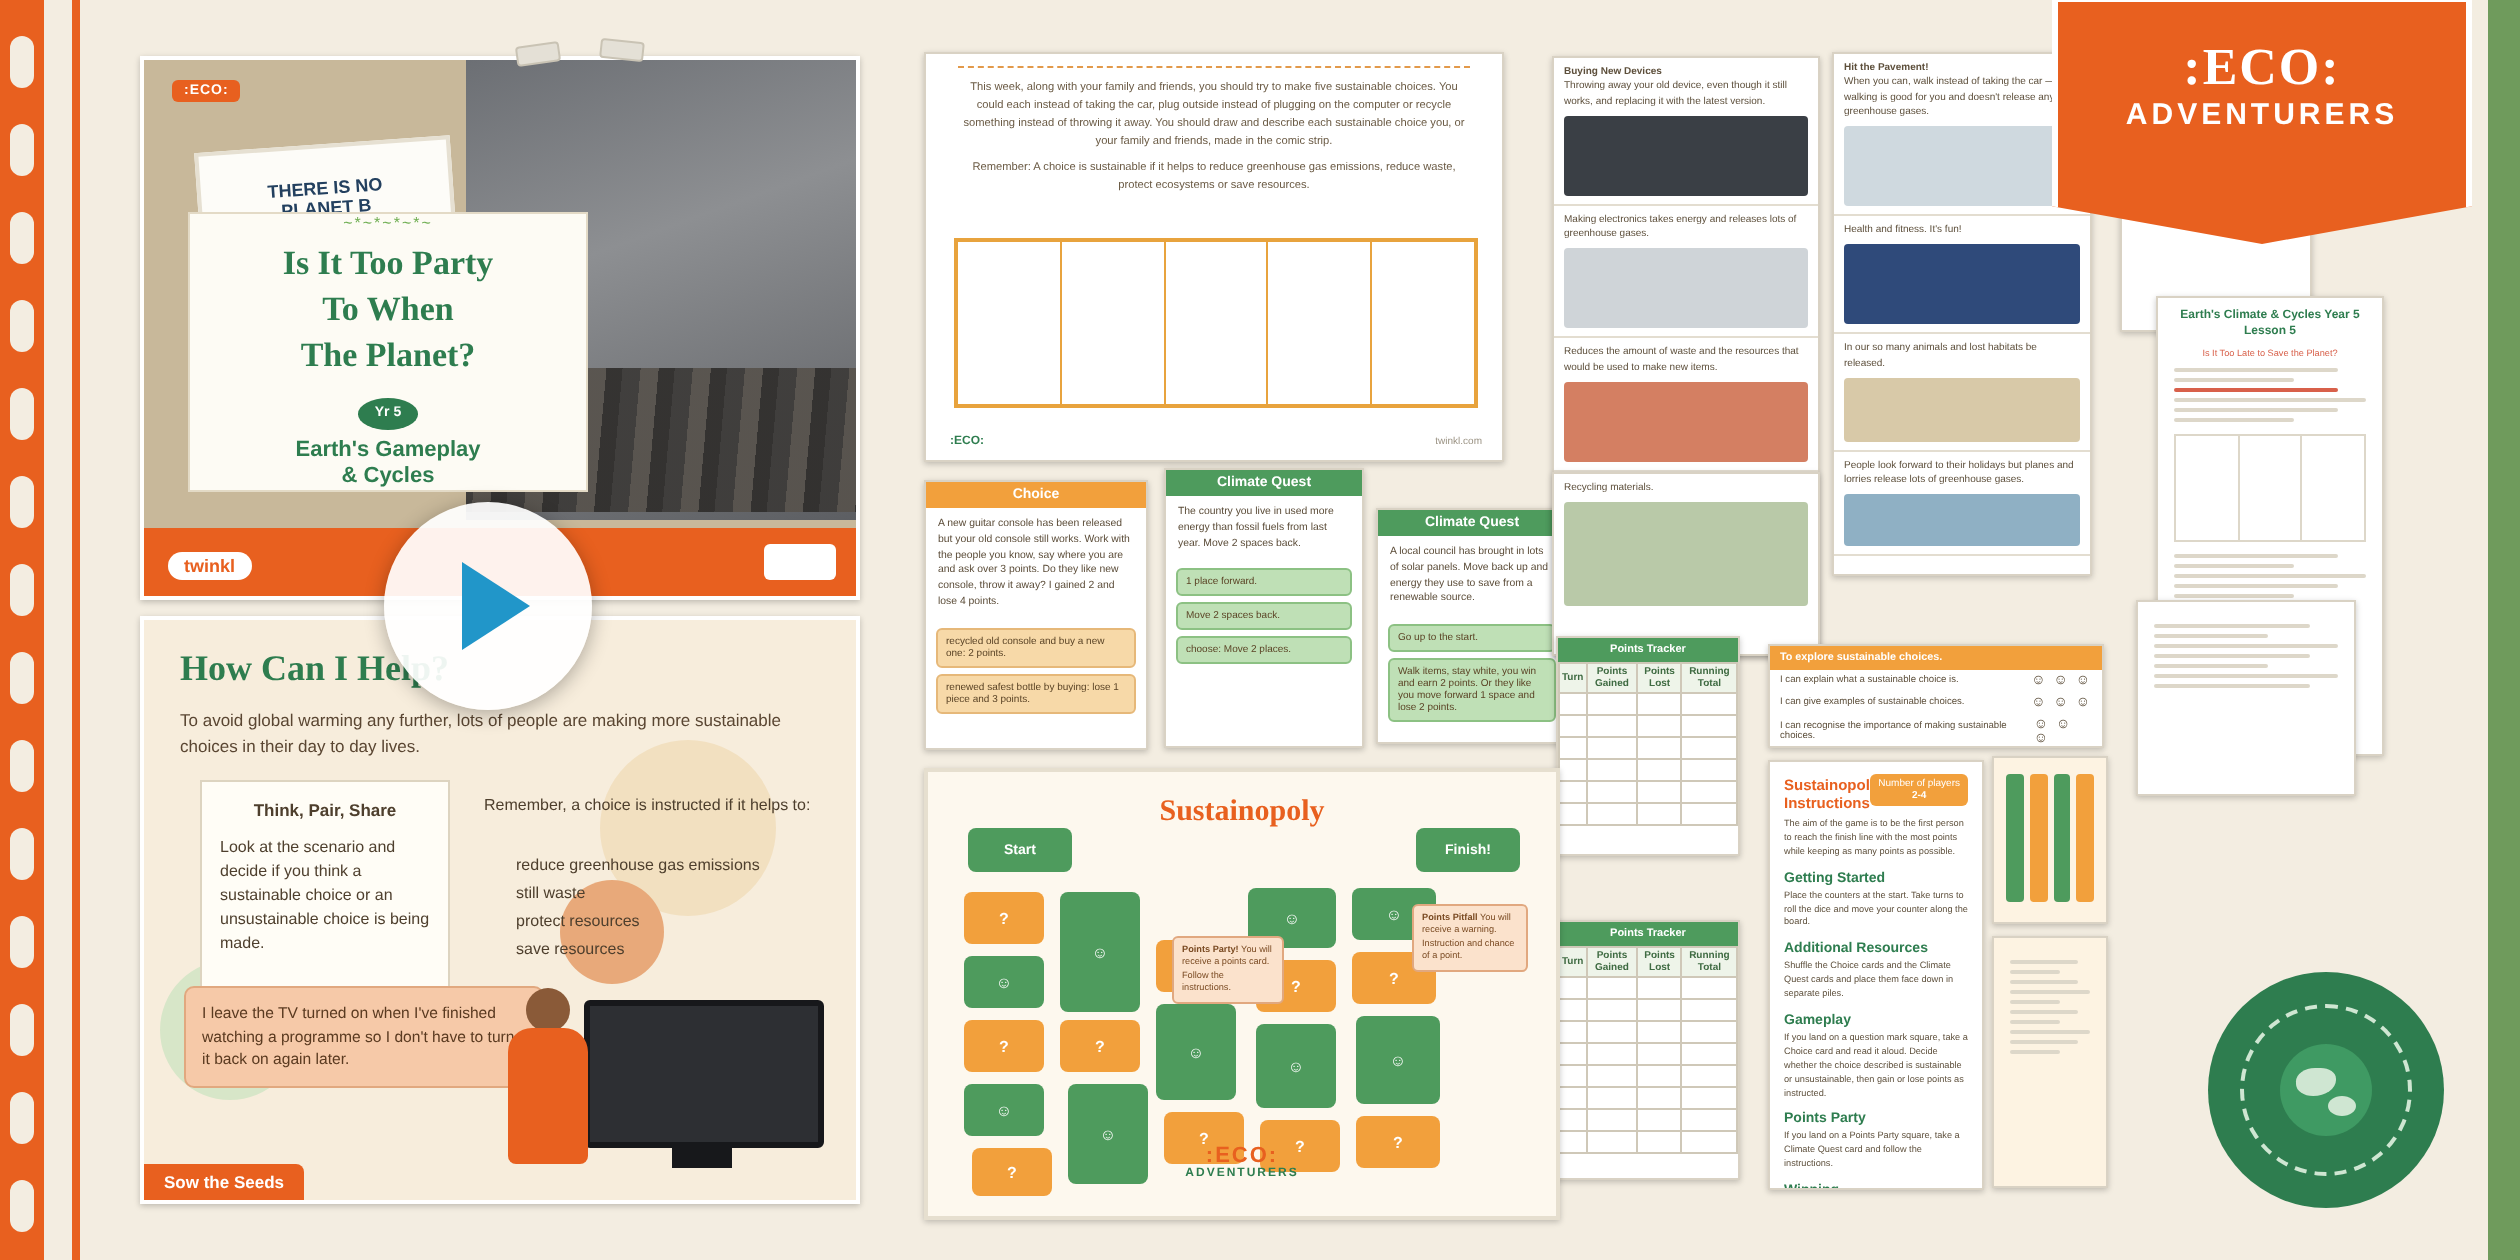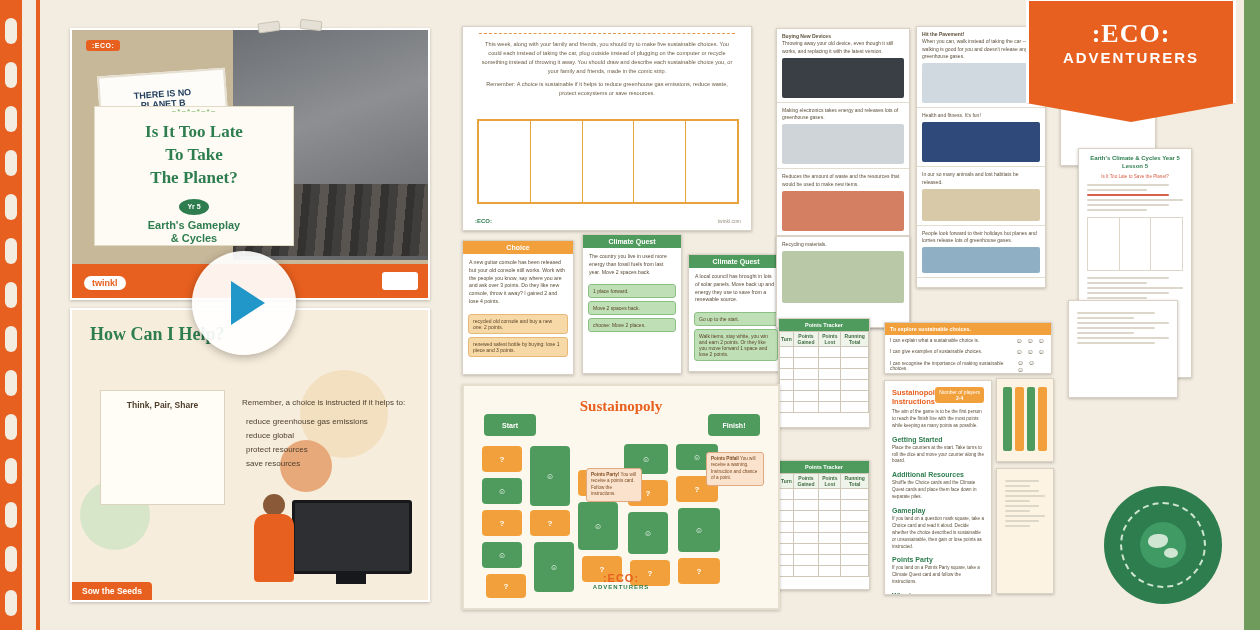--- a/index.html
+++ b/index.html
@@ -86,21 +86,21 @@
   .slide2 h2 { position:absolute; left:18px; top:14px; margin:0; font-size:18px; color:#2e7d4f; font-family:"Liberation Serif",serif; }
   .slide2 .lede { position:absolute; left:18px; top:44px; width:320px; font-size:8.5px; color:#5a4632; line-height:1.5; }
   .tps {
     position:absolute; left:28px; top:80px; width:125px; height:115px;
     background:#fffdf6; border:1px solid #ddd4c0; padding:8px 9px;
     font-size:8px; color:#4e3f2d; line-height:1.5;
   }
   .tps .tt { font-weight:bold; text-align:center; margin-bottom:6px; font-size:8.5px; }
   .slide2 .rhs { position:absolute; left:170px; top:86px; width:175px; font-size:8px; color:#4e3f2d; line-height:1.75; }
   .slide2 .rhs .lead { margin-bottom:5px; }
-  .slide2 .rhs ul { margin:4px; padding-left:0; list-style:none; }
+  .slide2 .rhs ul { margin:16px; padding-left:0; list-style:none; }
   .bubble {
     position:absolute; left:20px; bottom:56px; width:180px;
     background:#f6c9a8; border:1px solid #e1a87f; border-radius:5px;
     padding:7px 8px; font-size:7.8px; color:#5a3a20; line-height:1.5;
   }
   .bubble2 { position:absolute; left:20px; bottom:20px; width:180px; font-size:7.5px; color:#5a4632; line-height:1.5; }
   .tv { position:absolute; right:16px; bottom:26px; width:120px; height:74px; background:#2d2f33; border:3px solid #17181b; border-radius:3px; }
   .tv-stand { position:absolute; right:62px; bottom:16px; width:30px; height:10px; background:#17181b; }
   .person { position:absolute; right:132px; bottom:18px; width:44px; height:88px; }
   .person .head { position:absolute; left:11px; top:0; width:22px; height:22px; border-radius:50%; background:#8a5a38; }
@@ -231,54 +231,57 @@
     <div class="photo"></div>
     <div class="crowd"></div>
     <div class="sign">
       <span>THERE IS NO</span>
       <span>PLANET B</span>
       <span class="globe"></span>
     </div>
     <div class="eco-tag">:ECO:</div>
     <div class="title-box">
       <div class="leaf-rule">~*~*~*~*~</div>
-      <div class="t">Is It Too Late</div>
-      <div class="t">To Take</div>
+      <div class="t">Is It Too Party</div>
+      <div class="t">To When</div>
       <div class="t">The Planet?</div>
       <div class="badge-circle">Yr 5</div>
       <div class="sub">Earth's Gameplay</div>
       <div class="sub">&amp; Cycles</div>
     </div>
     <div class="footer"></div>
     <div class="twinkl-logo">twinkl</div>
     <div class="logo-right"></div>
   </div>
   <div class="clip" style="left:258px; top:22px; transform:rotate(-8deg)"></div>
   <div class="clip" style="left:300px; top:20px; transform:rotate(6deg)"></div>
 
   <div class="card slide2">
     <div class="circ" style="right:40px; top:60px; width:88px; height:88px; background:#f2e0c0;"></div>
     <div class="circ" style="right:96px; top:130px; width:52px; height:52px; background:#e8a97a;"></div>
     <div class="circ" style="left:8px; bottom:50px; width:70px; height:70px; background:#d7e6c8;"></div>
     <h2>How Can I Help?</h2>
+    <div class="lede">To avoid global warming any further, lots of people are making more sustainable choices in their day to day lives.</div>
 
     <div class="tps">
       <div class="tt">Think, Pair, Share</div>
+      <div>Look at the scenario and decide if you think a sustainable choice or an unsustainable choice is being made.</div>
     </div>
 
     <div class="rhs">
       <div class="lead">Remember, a choice is instructed if it helps to:</div>
       <ul>
         <li>reduce greenhouse gas emissions</li>
-        <li>reduce global</li>
+        <li>still waste</li>
         <li>protect resources</li>
         <li>save resources</li>
       </ul>
     </div>
 
+    <div class="bubble">I leave the TV turned on when I've finished watching a programme so I don't have to turn it back on again later.</div>
     <div class="tv"></div>
     <div class="tv-stand"></div>
     <div class="person">
       <div class="head"></div>
       <div class="body"></div>
     </div>
     <div class="sow-seeds">Sow the Seeds</div>
   </div>
 
   <div class="play">

